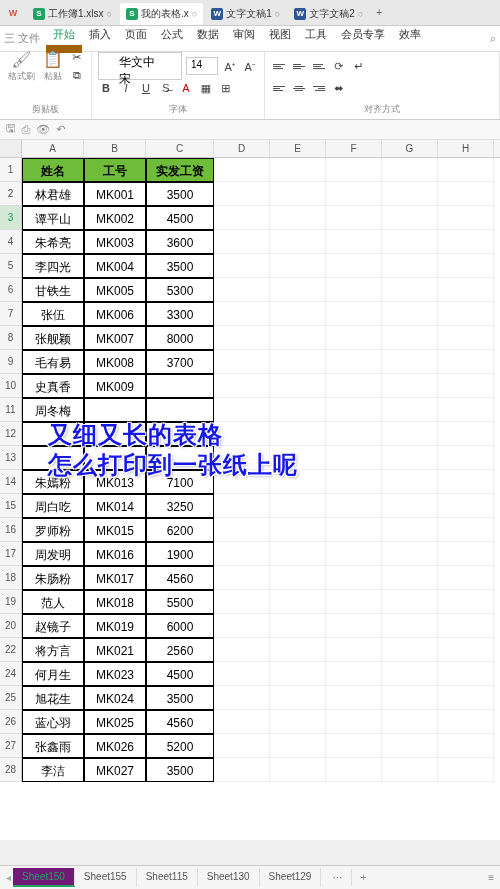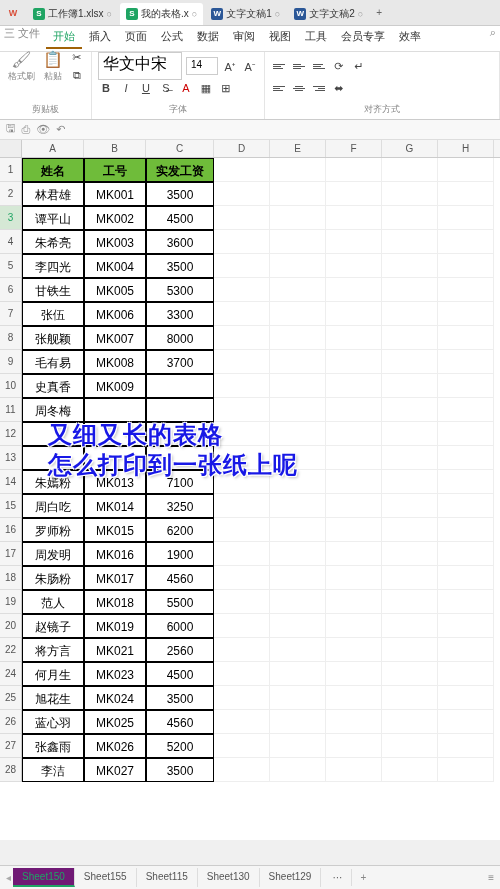--- a/index.html
+++ b/index.html
@@ -10,34 +10,34 @@
 .wps-logo { color: #d94f3a; }
 .tab { display: flex; align-items: center; padding: 0 6px; height: 22px; margin: 2px 1px 0; border-radius: 3px 3px 0 0; gap: 3px; cursor: pointer; }
 .tab.active { background: #fff; }
 .tab-icon { width: 12px; height: 12px; border-radius: 2px; display: flex; align-items: center; justify-content: center; font-size: 8px; color: #fff; font-weight: bold; }
 .tab-icon.xls { background: #1fa463; }
 .tab-icon.doc { background: #2b5797; }
 .tab-title { font-size: 10px; color: #333; white-space: nowrap; }
 .tab-close { color: #999; font-size: 9px; }
 .tab-add { padding: 0 6px; color: #666; }
 
-.menubar { display: flex; background: #fff; height: 26px; align-items: flex-start; font-size: 11px; padding: 0 4px; gap: 2px; border-bottom: 1px solid #ddd; }
+.menubar { display: flex; background: #fff; height: 26px; align-items: center; font-size: 11px; padding: 0 4px; gap: 2px; border-bottom: 1px solid #ddd; }
 .menu-pre { color: #888; font-size: 11px; margin-right: 4px; }
 .menu-item { padding: 3px 7px; color: #333; cursor: pointer; }
-.menu-item.active { color: #1fa463; border-bottom: 2px solid #a16207; }
+.menu-item.active { color: #1fa463; border-bottom: 8px solid #a16207; }
 .menu-search { margin-left: auto; color: #888; }
 
 .ribbon { display: flex; background: #fff; height: 68px; border-bottom: 1px solid #ccc; font-size: 10px; }
 .rib-group { display: flex; flex-direction: column; padding: 3px 6px; border-right: 1px solid #e5e5e5; }
 .rib-row { display: flex; gap: 4px; align-items: center; height: 22px; }
 .rib-btn { display: flex; flex-direction: column; align-items: center; justify-content: center; color: #888; padding: 2px; gap: 1px; }
 .rib-btn .ic { font-size: 16px; }
 .rib-btn .lb { font-size: 9px; }
 .rib-label { text-align: center; font-size: 9px; color: #888; margin-top: auto; }
-.font-sel { border: 1px solid #ccc; padding: 1px 4px; font-size: 16px; width: 84px; height: 28px; background: #fff; }
+.font-sel { border: 1px solid #ccc; padding: 1px 20px; font-size: 12px; width: 84px; height: 28px; background: #fff; }
 .size-sel { border: 1px solid #ccc; padding: 1px 4px; font-size: 10px; width: 32px; height: 18px; background: #fff; }
 .fmt-btn { width: 16px; height: 16px; display: flex; align-items: center; justify-content: center; color: #444; font-size: 11px; }
 .fmt-btn.bold { font-weight: bold; }
 .fmt-btn.italic { font-style: italic; }
 .fmt-btn.under { text-decoration: underline; }
 .al-btn { width: 16px; height: 14px; display: flex; flex-direction: column; justify-content: center; gap: 1px; padding: 0 2px; }
 .al-btn span { height: 1px; background: #555; }
 
 .qat { display: flex; background: #f8f8f8; height: 20px; align-items: center; padding: 0 6px; gap: 6px; font-size: 11px; color: #888; border-bottom: 1px solid #ddd; }
 

